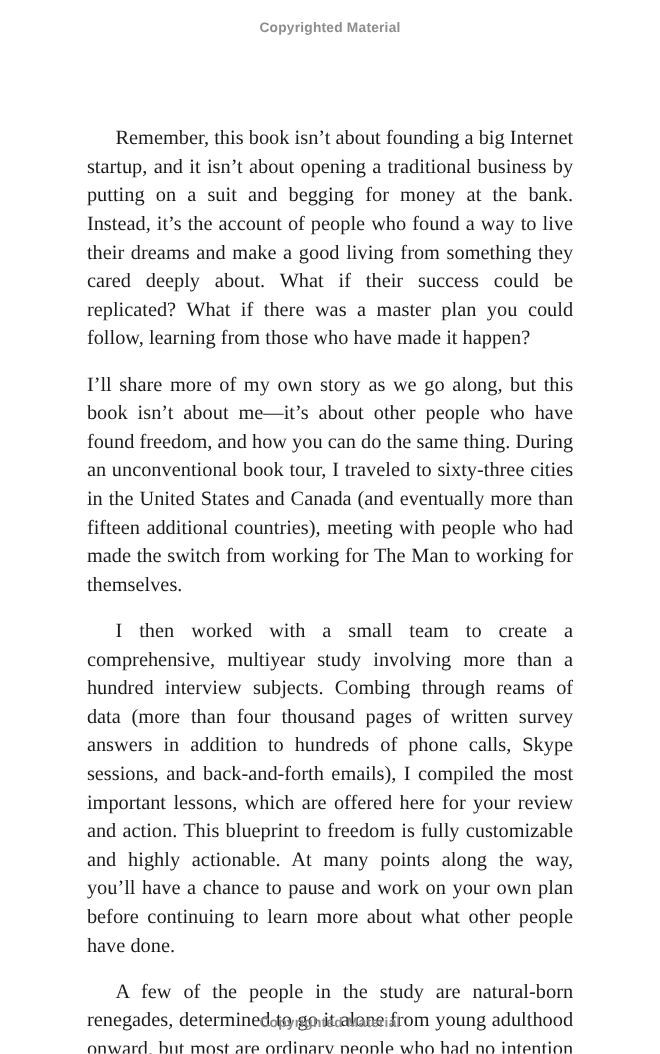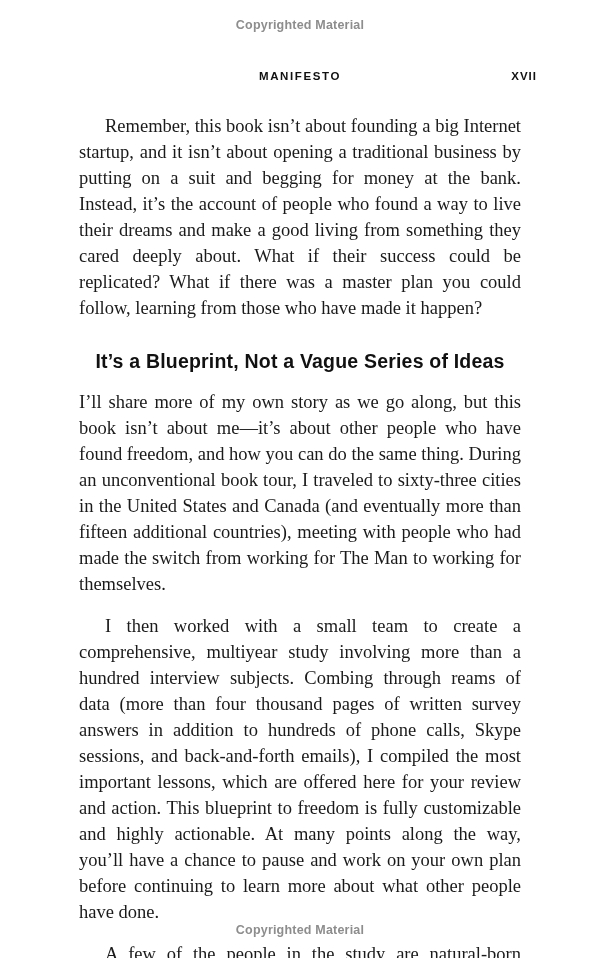--- a/index.html
+++ b/index.html
@@ -77,29 +77,24 @@
     letter-spacing: 0.2px;
   }
 </style>
 </head>
 <body>
 
 <div class="page">
 
   <div class="copyright top">Copyrighted Material</div>
 
-  <div class="running-header">
-    <span class="header-title">MANIFESTO</span>
-    <span class="page-number">XVII</span>
-  </div>
 
   <div class="body-text">
     <p class="para indent">Remember, this book isn’t about founding a big Internet startup, and it isn’t about opening a traditional business by putting on a suit and begging for money at the bank. Instead, it’s the account of people who found a way to live their dreams and make a good living from something they cared deeply about. What if their success could be replicated? What if there was a master plan you could follow, learning from those who have made it happen?</p>
 
-    <h2 class="section-heading">It’s a Blueprint, Not a Vague Series of Ideas</h2>
 
     <p class="para">I’ll share more of my own story as we go along, but this book isn’t about me—it’s about other people who have found freedom, and how you can do the same thing. During an unconventional book tour, I traveled to sixty-three cities in the United States and Canada (and eventually more than fifteen additional countries), meeting with people who had made the switch from working for The Man to working for themselves.</p>
 
     <p class="para indent">I then worked with a small team to create a comprehensive, multiyear study involving more than a hundred interview subjects. Combing through reams of data (more than four thousand pages of written survey answers in addition to hundreds of phone calls, Skype sessions, and back-and-forth emails), I compiled the most important lessons, which are offered here for your review and action. This blueprint to freedom is fully customizable and highly actionable. At many points along the way, you’ll have a chance to pause and work on your own plan before continuing to learn more about what other people have done.</p>
 
     <p class="para indent">A few of the people in the study are natural-born renegades, determined to go it alone from young adulthood onward, but most are ordinary people who had no intention of working on their own until later in life. Several had been laid off or fired from a job and</p>
   </div>
 
   <div class="copyright bottom">Copyrighted Material</div>
 

